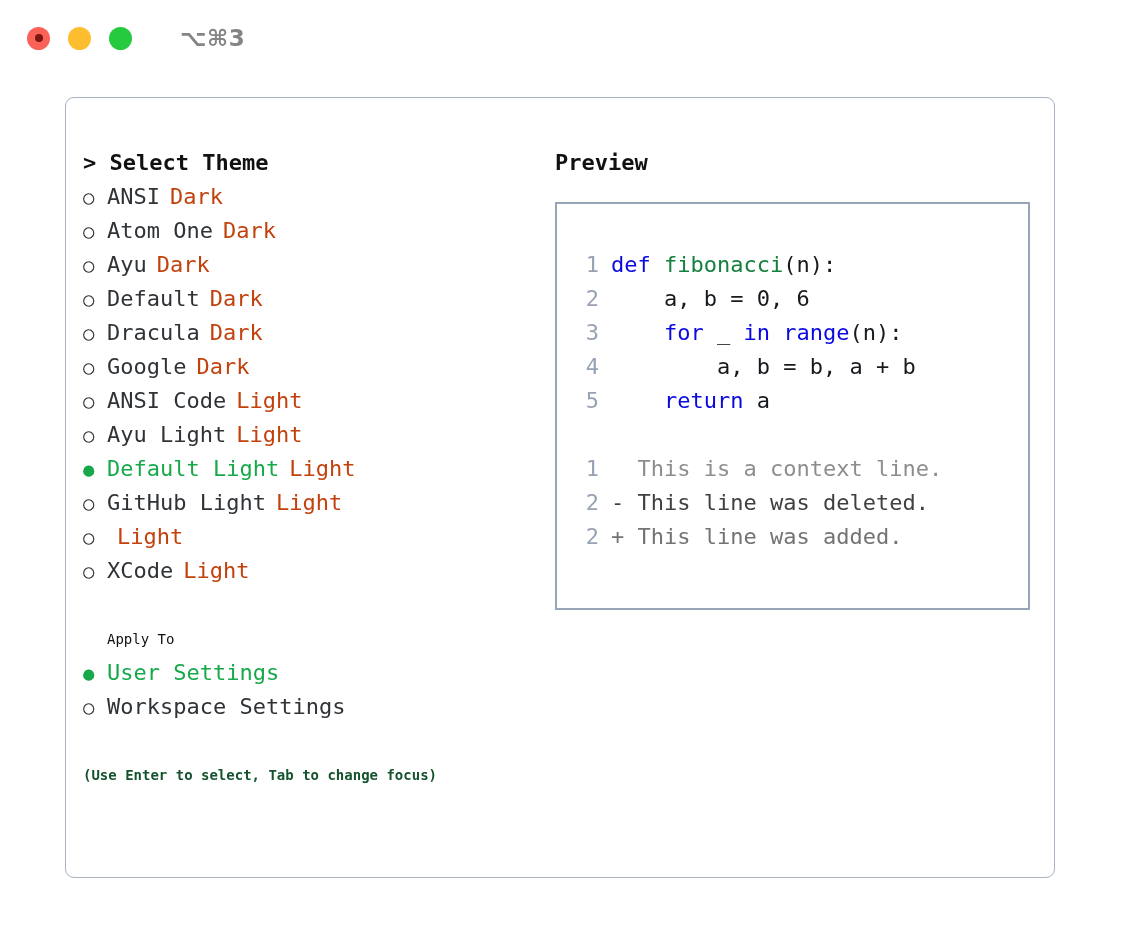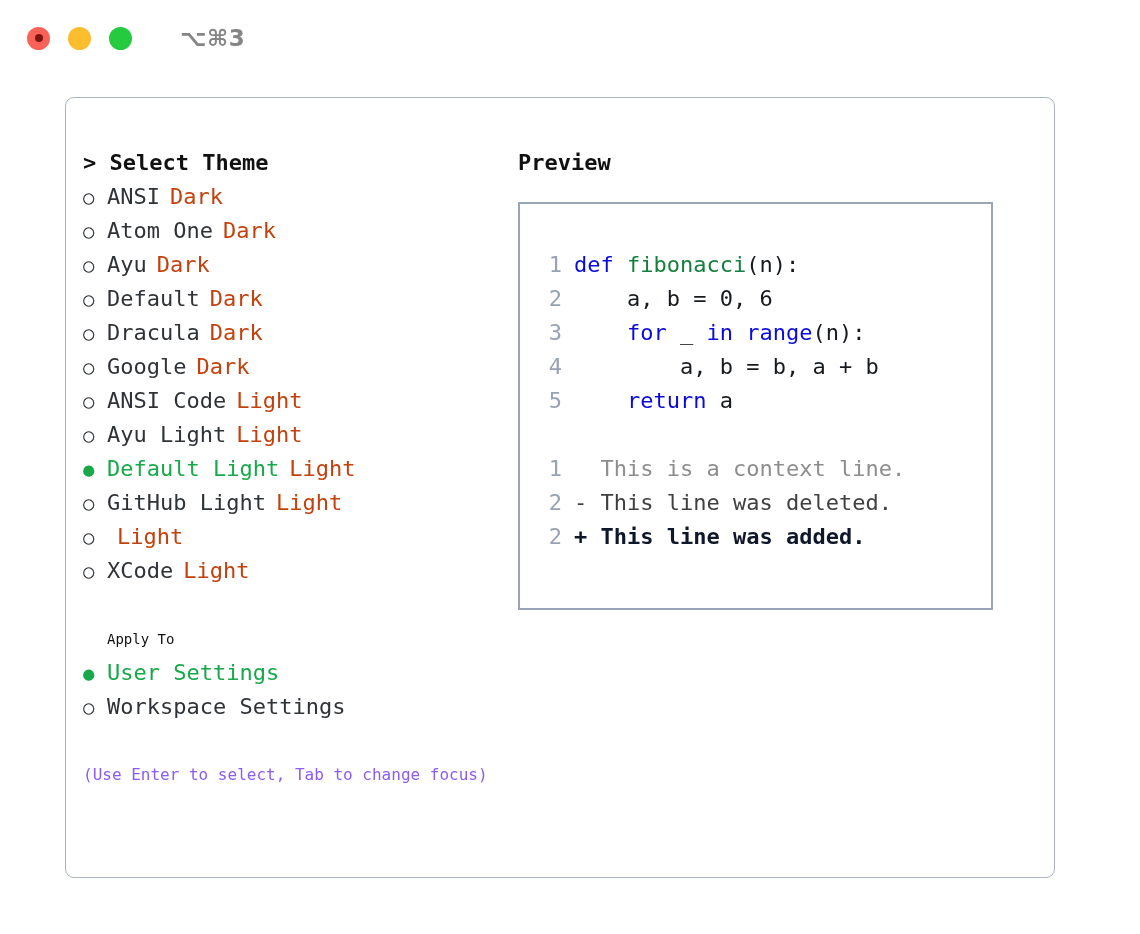--- a/index.html
+++ b/index.html
@@ -125,32 +125,33 @@
   #apply-title {
     font-size: 14px;
     color: #111111;
     line-height: 34px;
     padding-left: 24px;
     white-space: pre;
   }
 
   #hint {
     margin-top: 34px;
-    font-size: 16px;
-    line-height: 34px;
-    color: #8b5cf6;
+    font-size: 14px;
+    line-height: 34px;
+    color: #14532d;
     width: 405px;
     white-space: pre-wrap;
     word-break: normal;
+    font-weight: bold;
   }
 
   
   #right-col {
     position: absolute;
-    left: 452px;
+    left: 489px;
     top: 48px;
     width: 500px;
   }
   #preview-title {
     font-size: 22px;
     font-weight: bold;
     color: #111111;
     line-height: 34px;
     white-space: pre;
   }
@@ -184,21 +185,21 @@
     margin-right: 12px;
   }
   .code-text { color: #16191d; }
   .tok-kw   { color: #0a0ae0; }
   .tok-fn   { color: #15803d; }
   .tok-plain{ color: #16191d; }
 
   .diff-gap { height: 34px; }
   .diff-context { color: #8d8d8d; }
   .diff-del     { color: #404040; }
-  .diff-add     { color: #0f172a; font-weight: bold; }
+  .diff-add     { color: #737373; }
 </style>
 </head>
 <body>
 
 <div id="window">
 
   <div id="titlebar">
     <div class="dots">
       <div class="dot dot-red">
         <div class="dot-inner"></div>

